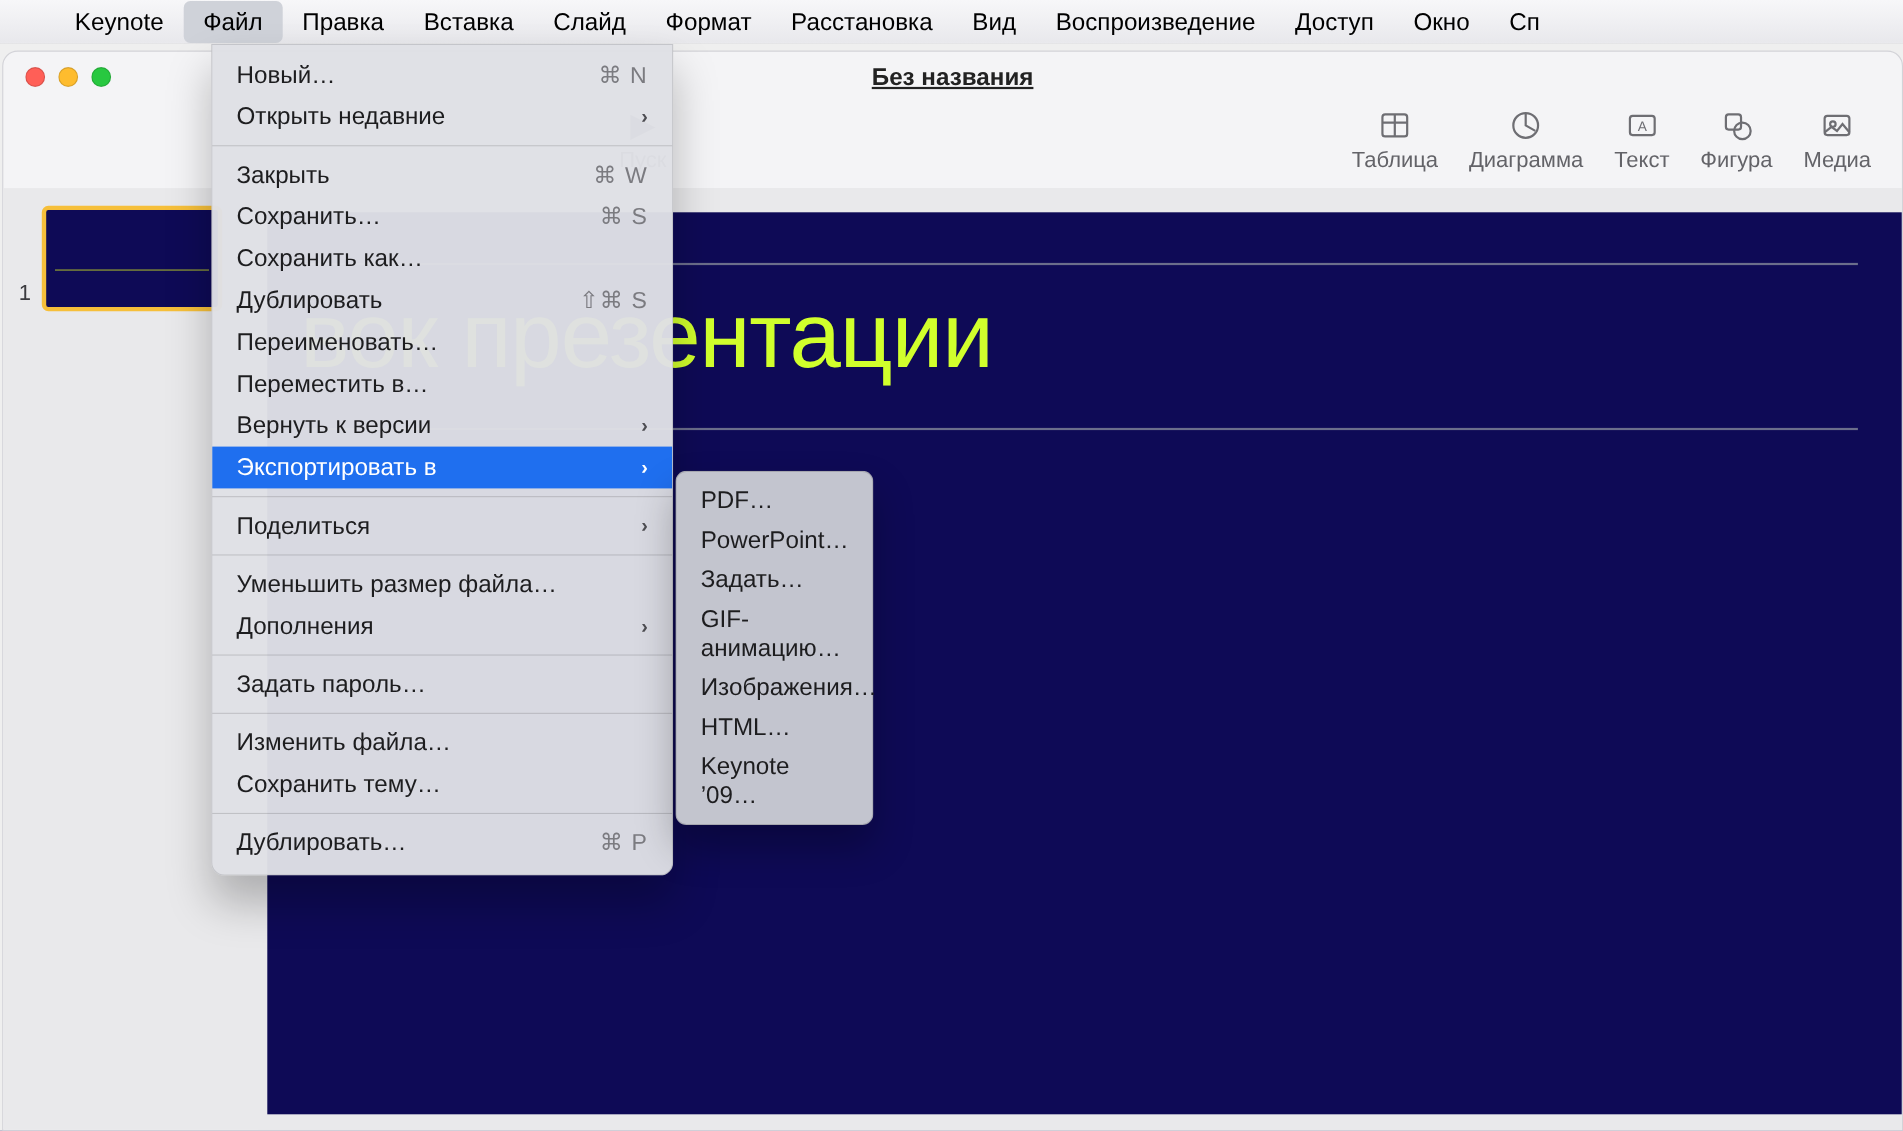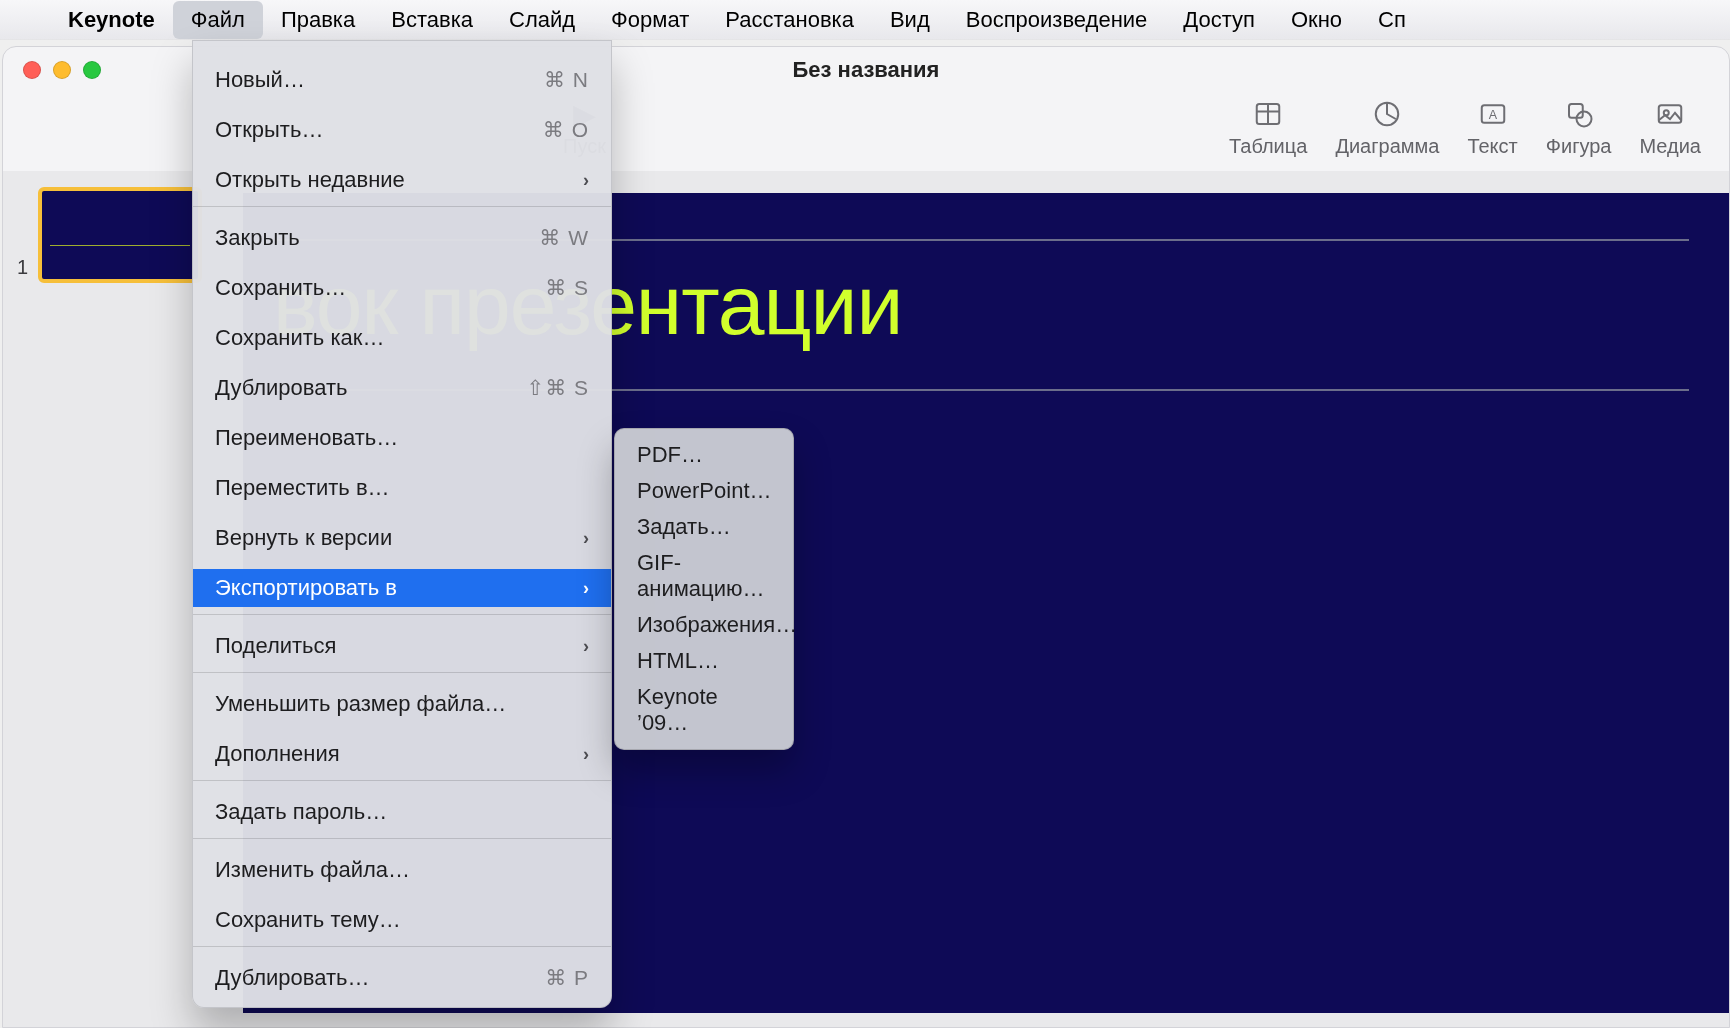--- a/index.html
+++ b/index.html
@@ -23,21 +23,21 @@
       font-size: 22px;
       color: #000;
       border-bottom: 1px solid rgba(0,0,0,0.07);
     }
     .menubar .apple-logo { font-size: 26px; margin-right: 18px; }
     .menubar .menu-item {
       padding: 6px 18px;
       border-radius: 6px;
       cursor: default;
     }
-    .menubar .menu-item.app-name { font-weight: 700; text-align: right; }
+    .menubar .menu-item.app-name { font-weight: 400; text-align: right; }
     .menubar .menu-item.active { background: #cfd2d9; }
 
     
     .window {
       position: absolute;
       top: 46px;
       left: 2px;
       right: 0;
       bottom: 0;
       background: #f4f4f6;
@@ -61,20 +61,21 @@
     .dot.yellow { background: #febc2e; }
     .dot.green { background: #28c840; }
     .window-title {
       position: absolute;
       left: 0; right: 0;
       text-align: center;
       font-size: 22px;
       font-weight: 600;
       color: #222;
       pointer-events: none;
+      text-decoration: underline;
     }
 
     
     .toolbar {
       height: 78px;
       display: flex;
       justify-content: flex-end;
       align-items: flex-start;
       gap: 28px;
       padding: 4px 28px 0 0;
@@ -168,21 +169,20 @@
       padding: 8px 0 10px;
       font-size: 22px;
       color: #1d1d1f;
     }
     .dropdown .row {
       display: flex;
       align-items: center;
       justify-content: space-between;
       padding: 6px 22px;
       cursor: default;
-      margin-top: 12px;
     }
     .dropdown .row.highlight {
       background: #1f6fef;
       color: #fff;
     }
     .dropdown .row .shortcut {
       color: #7b7b80;
       font-size: 21px;
       letter-spacing: 1px;
     }
@@ -315,24 +315,20 @@
   </div>
 
 </div>
 
 <div class="dropdown" id="file-dropdown">
     <div class="row">
       <span>Новый…</span>
       <span class="shortcut">⌘ N</span>
     </div>
     <div class="row">
-      <span>Открыть…</span>
-      <span class="shortcut">⌘ O</span>
-    </div>
-    <div class="row">
       <span>Открыть недавние</span>
       <span class="chev">›</span>
     </div>
     <div class="sep"></div>
     <div class="row">
       <span>Закрыть</span>
       <span class="shortcut">⌘ W</span>
     </div>
     <div class="row">
       <span>Сохранить…</span>

